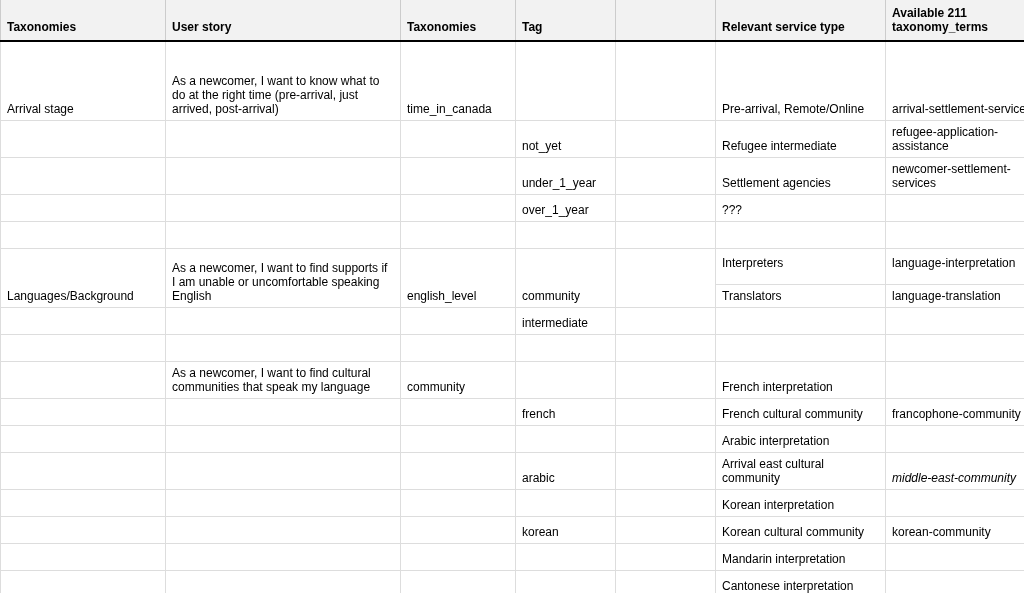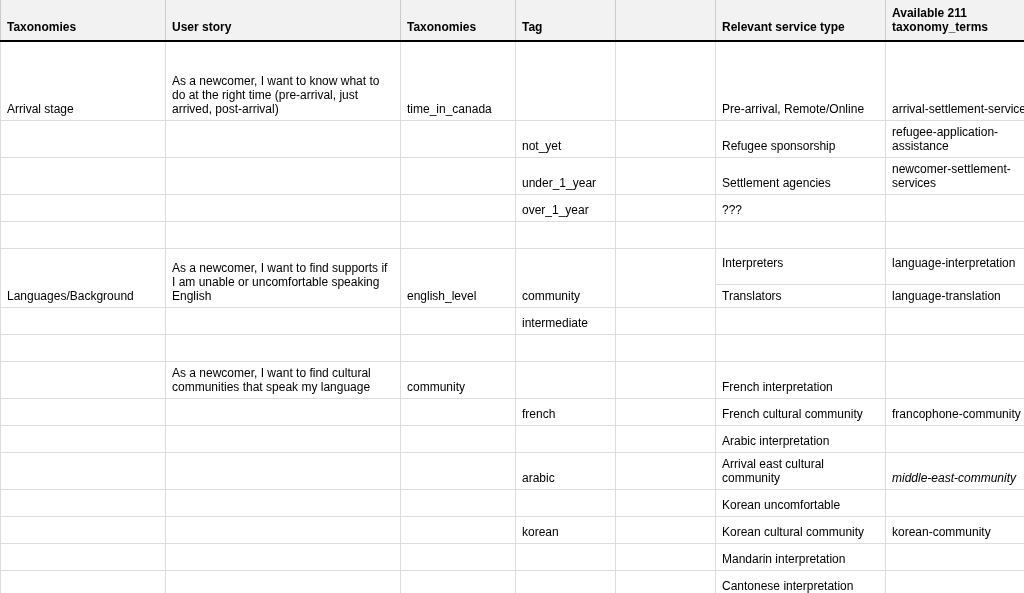--- a/index.html
+++ b/index.html
@@ -87,21 +87,21 @@
         <td class="tall"></td>
         <td class="tall bold">Pre-arrival, Remote/Online</td>
         <td class="tall">arrival-settlement-services</td>
       </tr>
       <tr>
         <td class="short"></td>
         <td class="short"></td>
         <td class="short"></td>
         <td class="short">not_yet</td>
         <td class="short"></td>
-        <td class="short bold">Refugee sponsorship</td>
+        <td class="short bold">Refugee intermediate</td>
         <td class="short">refugee-application-assistance</td>
       </tr>
       <tr>
         <td class="short"></td>
         <td class="short"></td>
         <td class="short"></td>
         <td class="short">under_1_year</td>
         <td class="short"></td>
         <td class="short bold">Settlement agencies</td>
         <td class="short">newcomer-settlement-services</td>
@@ -192,21 +192,21 @@
         <td class="short"></td>
         <td class="short bold">Arrival east cultural community</td>
         <td class="short italic">middle-east-community</td>
       </tr>
       <tr>
         <td class="short"></td>
         <td class="short"></td>
         <td class="short"></td>
         <td class="short"></td>
         <td class="short"></td>
-        <td class="short bold">Korean uncomfortable</td>
+        <td class="short bold">Korean interpretation</td>
         <td class="short"></td>
       </tr>
       <tr>
         <td class="short"></td>
         <td class="short"></td>
         <td class="short"></td>
         <td class="short">korean</td>
         <td class="short"></td>
         <td class="short bold">Korean cultural community</td>
         <td class="short">korean-community</td>

